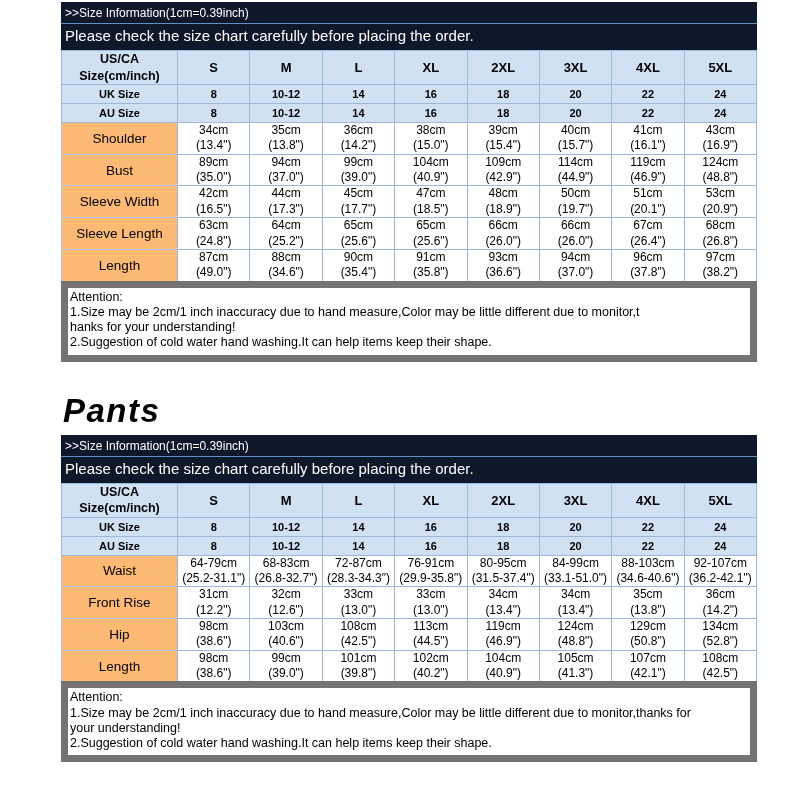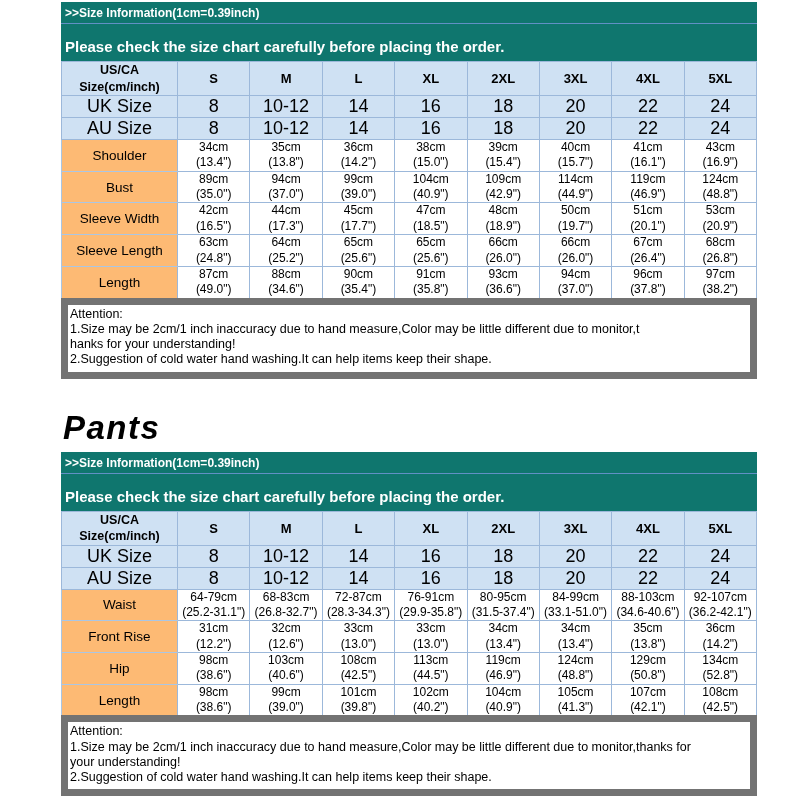--- a/index.html
+++ b/index.html
@@ -20,31 +20,31 @@
     font-weight: 600;
     font-size: 33px;
     letter-spacing: 1.5px;
     margin: 0 0 5px 2px;
     line-height: 1.15;
   }
   .section + .section .section-title {
     margin-top: 30px;
   }
   .bar {
-    background: #0f766e;
+    background: #0f172a;
     color: #ffffff;
-    font-weight: bold;
+    font-weight: normal;
   }
   .bar-small {
     font-size: 12px;
     padding: 4px 4px 3px 4px;
   }
   .bar-large {
     font-size: 15px;
-    padding: 14px 4px 6px 4px;
+    padding: 3px 4px 6px 4px;
     border-top: 1px solid #6190c5;
   }
   table.size-table {
     width: 100%;
     border-collapse: collapse;
     table-layout: fixed;
   }
   .size-table th, .size-table td {
     border: 1px solid #9cb8da;
     text-align: center;
@@ -58,22 +58,22 @@
     font-size: 13px;
     height: 33px;
   }
   .size-table th.corner {
     white-space: pre-line;
     font-size: 12.5px;
     line-height: 1.3;
   }
   .size-table tr.conv th, .size-table tr.conv td {
     background: #cfe1f3;
-    font-weight: normal;
-    font-size: 18px;
+    font-weight: bold;
+    font-size: 11px;
     height: 18px;
   }
   .size-table tr.meas th {
     background: #fdba74;
     font-weight: normal;
     font-size: 13.5px;
     border-color: #aac6e4;
     border-right-color: #9cb8da;
   }
   .size-table tr.meas td {

